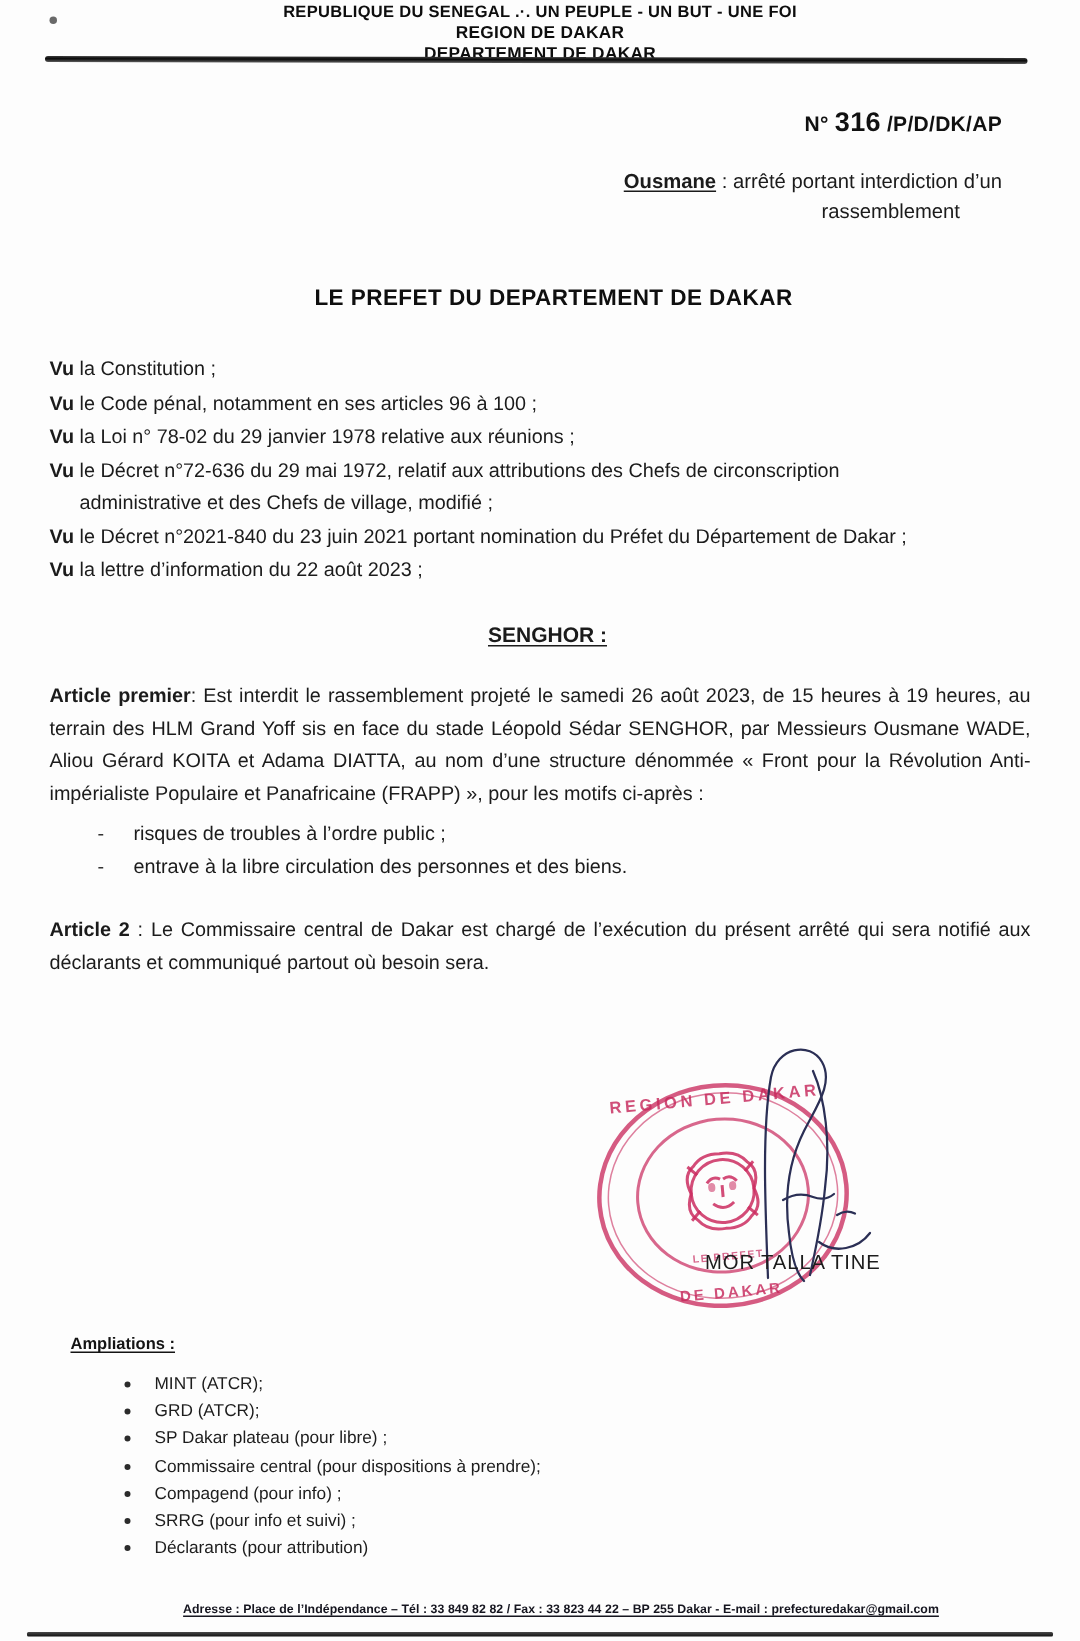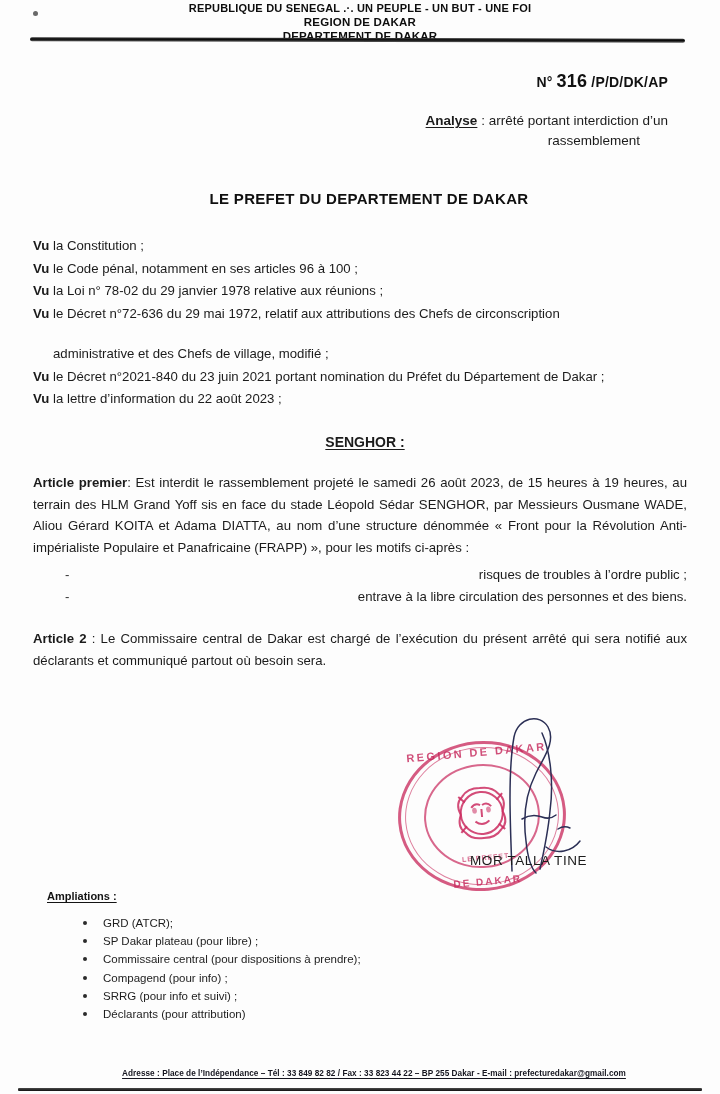--- a/index.html
+++ b/index.html
@@ -105,21 +105,21 @@
     line-height: 21.5px;
     color: #1b1b1b;
   }
 
   .vu-line {
     margin-bottom: 1px;
     text-align: justify;
   }
   .vu-line.just { text-align: justify; text-align-last: left; }
   .vu { font-weight: bold; }
-  .vu-cont { display: block; padding-left: 20px; margin-top: 19px; }
+  .vu-cont { display: block; padding-left: 20px; }
 
   .arrete {
     margin-top: 22px;
     text-align: center;
     font-size: 14px;
     font-weight: bold;
     text-decoration: underline;
     text-underline-offset: 2px;
     padding-left: 10px;
   }
@@ -136,21 +136,20 @@
 
   .motifs {
     margin-top: 6px;
     padding-left: 24px;
     list-style: none;
   }
   .motifs li {
     position: relative;
     padding-left: 32px;
     line-height: 22px;
-    text-align: right;
   }
   .motifs li::before {
     content: "-";
     position: absolute;
     left: 8px;
     color: #333;
   }
 
   .art2-para { margin-top: 20px; }
 
@@ -321,21 +320,21 @@
   </div>
   <div class="rule-top"></div>
 
   <div class="ref-block">
     <div class="ref-no">
       <span>N°</span>
       <span class="big">316</span>
       <span>/P/D/DK/AP</span>
     </div>
     <div class="analyse-wrap">
-      <span class="analyse-label">Analyse</span><span> : </span><span>arrêté portant interdiction d’un</span>
+      <span class="analyse-label">Ousmane</span><span> : </span><span>arrêté portant interdiction d’un</span>
       <span class="analyse-l2">rassemblement</span>
     </div>
   </div>
 
   <div class="doc-title">LE PREFET DU DEPARTEMENT DE DAKAR</div>
 
   <div class="body-wrap">
 
     <div class="vu-line">
       <span class="vu">Vu</span><span> la Constitution ;</span>
@@ -412,20 +411,21 @@
         </g>
       </svg>
     </div>
 
     <div class="signer-name">MOR TALLA TINE</div>
   </div>
 
   <div class="ampl-zone">
     <div class="ampl-title">Ampliations :</div>
     <ul class="ampl-list">
+      <li>MINT (ATCR);</li>
       <li>GRD (ATCR);</li>
       <li>SP Dakar plateau (pour libre) ;</li>
       <li>Commissaire central (pour dispositions à prendre);</li>
       <li>Compagend (pour info) ;</li>
       <li>SRRG (pour info et suivi) ;</li>
       <li>Déclarants (pour attribution)</li>
     </ul>
   </div>
 
   <div class="footer">

